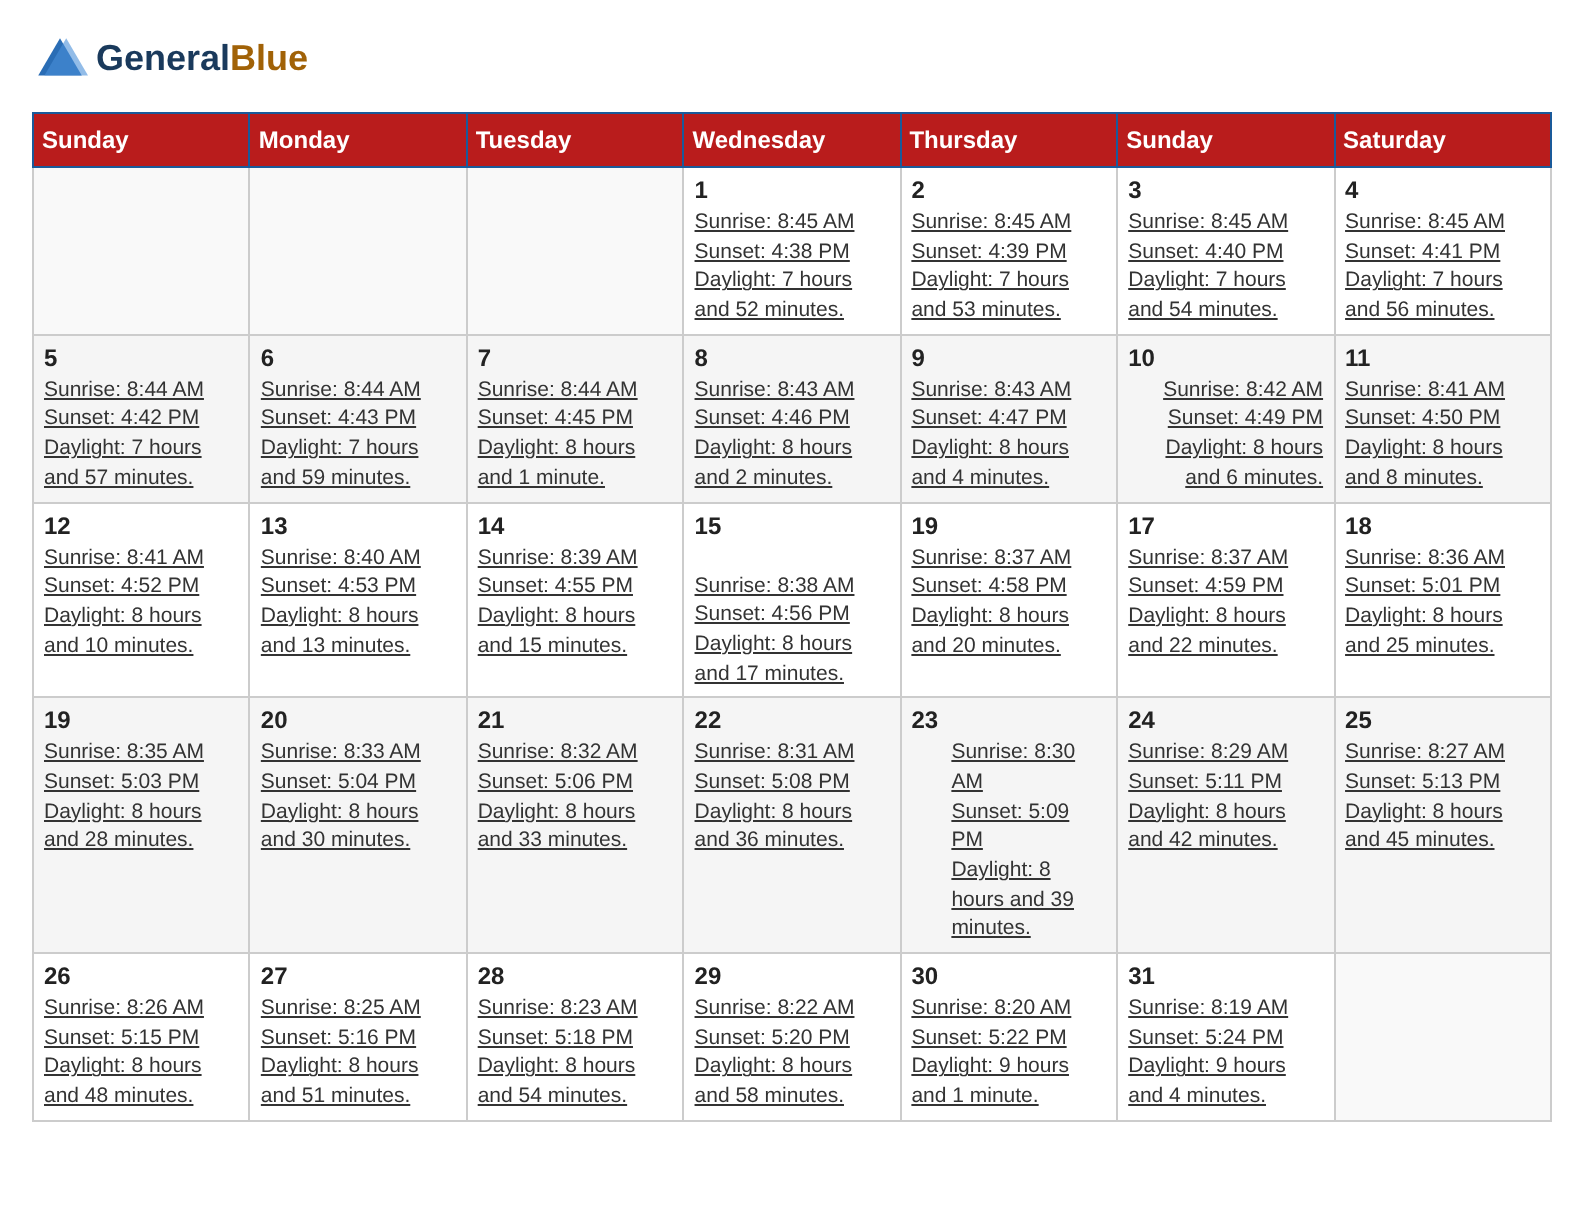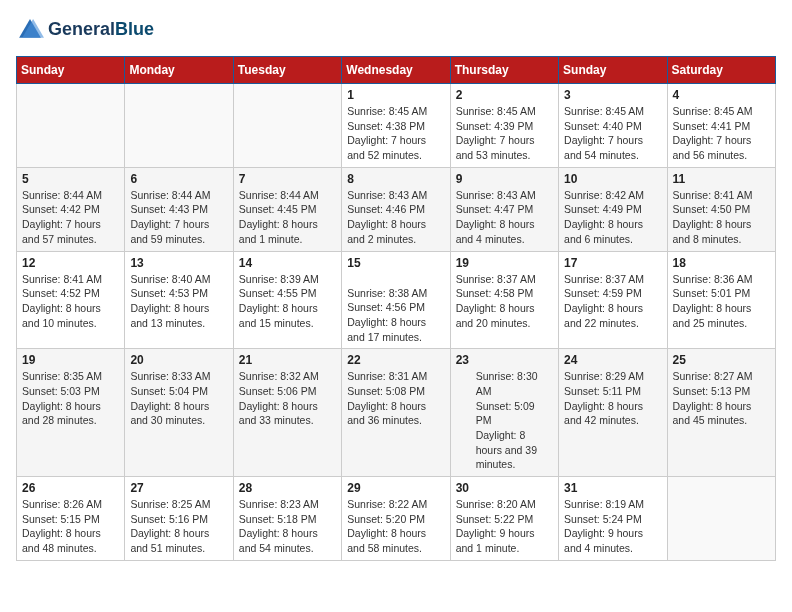--- a/index.html
+++ b/index.html
@@ -21,21 +21,21 @@
       align-items: center;
       gap: 4px;
     }
     .logo-text {
       font-size: 18px;
       font-weight: bold;
       color: #1a3a5c;
       line-height: 1.1;
     }
     .logo-text span {
-      color: #0c4a6e;
+      color: #a16207;
     }
     .logo-icon {
       width: 28px;
       height: 28px;
     }
     .title-area {
       text-align: right;
     }
     .month-title {
       font-size: 36px;
@@ -80,20 +80,21 @@
     .day-num {
       font-weight: bold;
       font-size: 12px;
       margin-bottom: 2px;
       color: #222;
     }
     .day-info {
       color: #333;
       font-size: 10.5px;
       line-height: 1.4;
+      text-decoration: underline;
     }
   </style>
 </head>
 <body>
 
 <div class="header-area">
   <div class="logo">
     <svg class="logo-icon" viewBox="0 0 36 36">
       <polygon points="18,4 32,28 4,28" fill="#2a6db5"></polygon>
       <polygon points="22,4 36,28 8,28" fill="#4a90d9" opacity="0.6"></polygon>
@@ -176,21 +177,21 @@
 Daylight: 8 hours and 2 minutes.</div>
         </td>
         <td>
           <div class="day-num">9</div>
           <div class="day-info" style="white-space: pre-line;">Sunrise: 8:43 AM
 Sunset: 4:47 PM
 Daylight: 8 hours and 4 minutes.</div>
         </td>
         <td>
           <div class="day-num">10</div>
-          <div class="day-info" style="white-space: pre-line;">Sunrise: 8:42 AM
+          <div class="day-info" style="white-space: pre-line; text-align: right;">Sunrise: 8:42 AM
 Sunset: 4:49 PM
 Daylight: 8 hours and 6 minutes.</div>
         </td>
         <td>
           <div class="day-num">11</div>
           <div class="day-info" style="white-space: pre-line;">Sunrise: 8:41 AM
 Sunset: 4:50 PM
 Daylight: 8 hours and 8 minutes.</div>
         </td>
       </tr>

